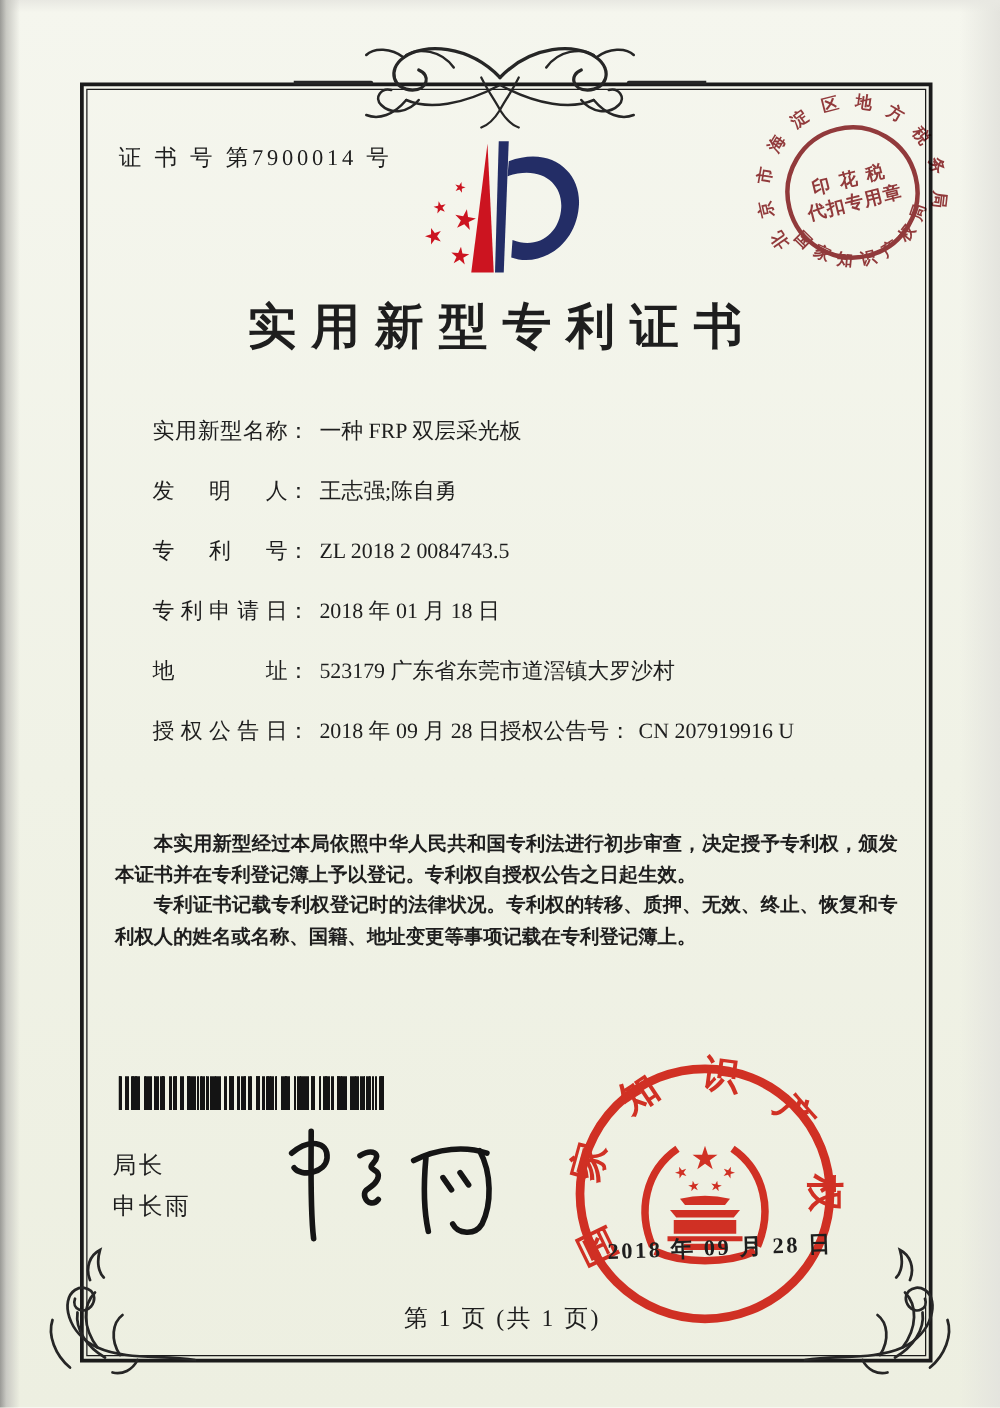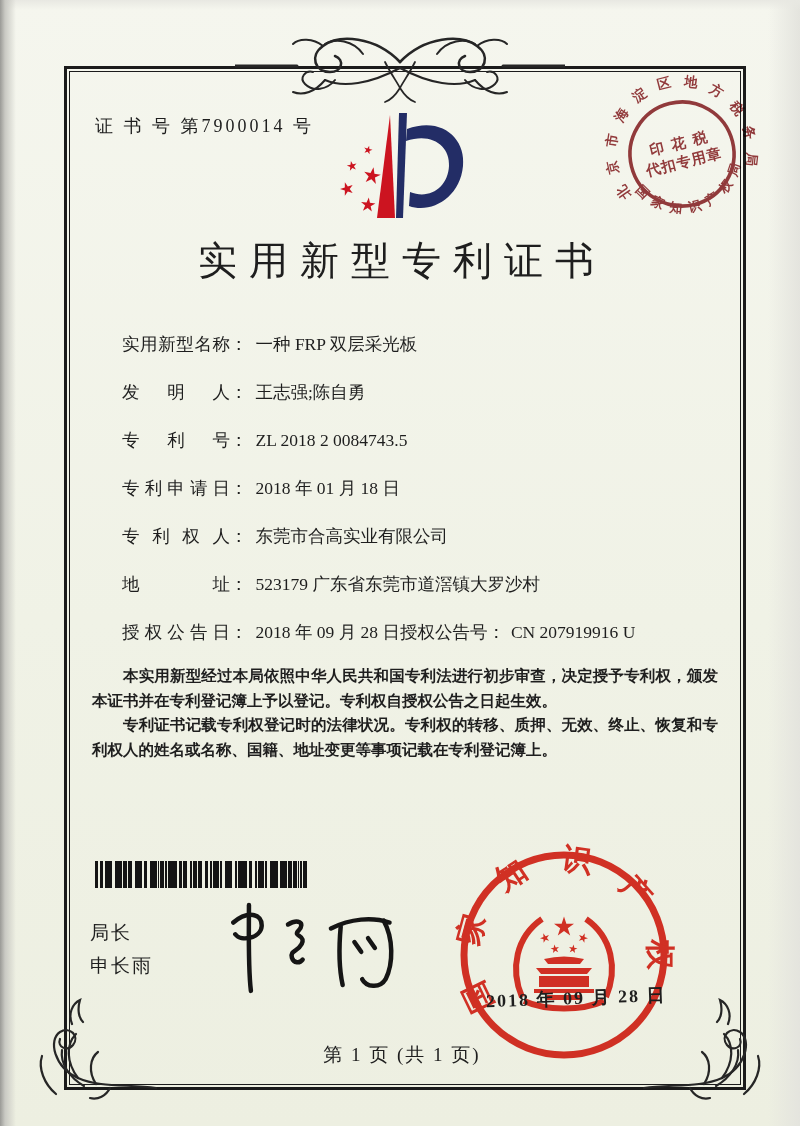--- a/index.html
+++ b/index.html
@@ -16,21 +16,21 @@
     position:absolute;left:64px;top:66px;width:676px;height:1018px;
     border:3px solid #1b1b1b;
   }
   .frame::after{
     content:"";position:absolute;inset:2px;border:1px solid #1b1b1b;
   }
   .abs{position:absolute;}
   .cert-no{left:95px;top:114px;font-size:18px;letter-spacing:3px;}
   .logo{left:333px;top:103px;width:140px;height:125px;}
   .doc-title{left:64px;top:234px;width:676px;text-align:center;
-    font-size:39px;font-weight:normal;letter-spacing:12px;}
+    font-size:39px;font-weight:bold;letter-spacing:12px;}
   .fields{left:95px;top:332px;width:620px;font-size:17.5px;}
   .field-row{height:48px;white-space:nowrap;}
   .field-label{display:inline-block;width:108px;text-align:justify;text-align-last:justify;vertical-align:top;margin-left:27px;}
   .colon{display:inline-block;margin-right:8px;}
   .grant-pair{}
   .grant-pair .colon{margin-right:6px;}
   .paras{left:92px;top:664px;width:626px;font-size:15.5px;line-height:24.6px;text-align:justify;font-weight:bold;}
   .paras p{margin:0;text-indent:2em;}
   .barcode{left:95px;top:861px;width:214px;height:27px;
     background:
@@ -149,23 +149,20 @@
     <span class="field-label">实用新型名称</span><span class="colon">：</span><span>一种 FRP 双层采光板</span>
   </div>
   <div class="field-row">
     <span class="field-label">发明人</span><span class="colon">：</span><span>王志强;陈自勇</span>
   </div>
   <div class="field-row">
     <span class="field-label">专利号</span><span class="colon">：</span><span>ZL 2018 2 0084743.5</span>
   </div>
   <div class="field-row">
     <span class="field-label">专利申请日</span><span class="colon">：</span><span>2018 年 01 月 18 日</span>
-  </div>
-  <div class="field-row">
-    <span class="field-label">专利权人</span><span class="colon">：</span><span>东莞市合高实业有限公司</span>
   </div>
   <div class="field-row">
     <span class="field-label">地址</span><span class="colon">：</span><span>523179 广东省东莞市道滘镇大罗沙村</span>
   </div>
   <div class="field-row">
     <span class="field-label">授权公告日</span><span class="colon">：</span><span>2018 年 09 月 28 日</span><span class="grant-pair"><span>授权公告号</span><span class="colon">：</span><span>CN 207919916 U</span></span>
   </div>
 </div>
 
 <div class="abs paras">

